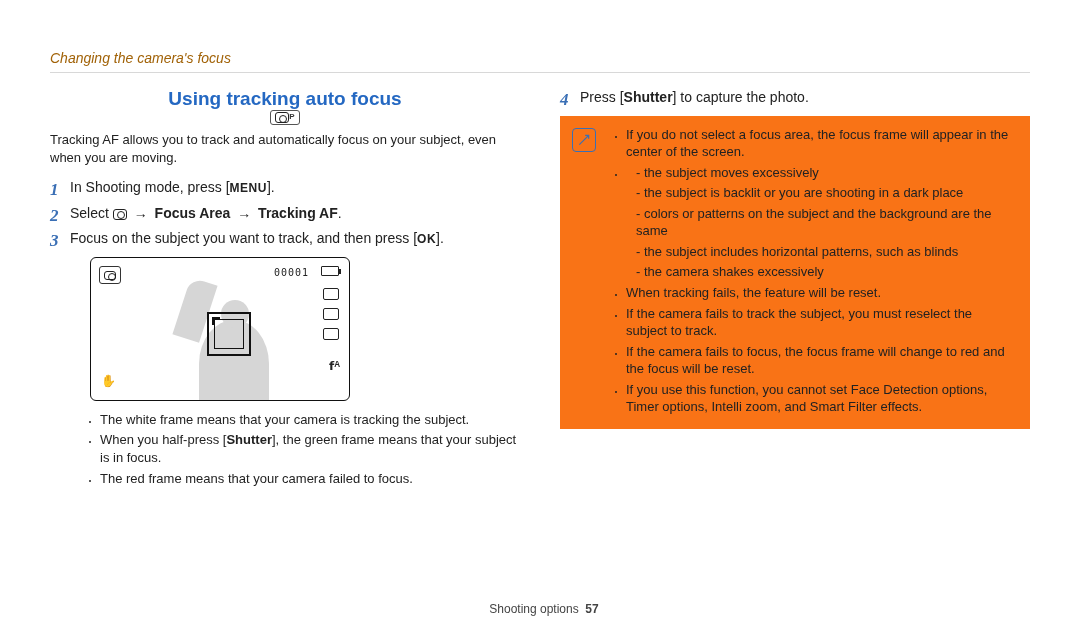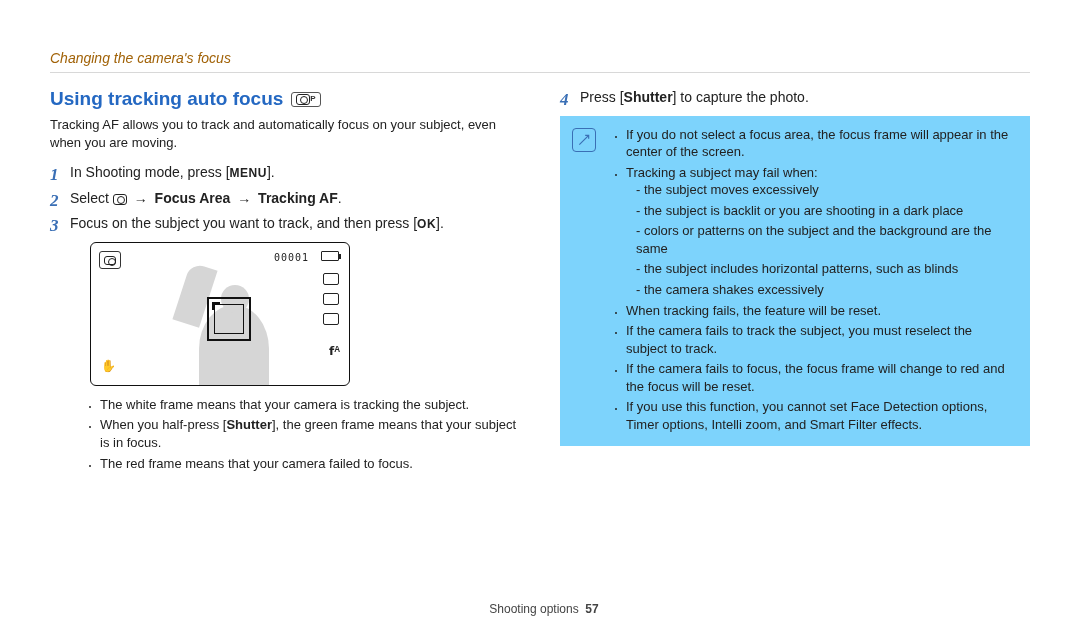--- a/index.html
+++ b/index.html
@@ -31,21 +31,22 @@
     top: 50px; left: 50px; right: 50px;
   }
   .content { margin-top: 38px; }
   .heading {
     color: #2468c2;
     font-weight: 700;
     font-size: 19px;
     margin-bottom: 6px;
     display: flex;
     align-items: center;
-    gap: 8px;
+    gap: 0;
+    flex-direction: column;
   }
   .heading-icon {
     display: inline-flex;
     border: 1px solid #555;
     border-radius: 3px;
     padding: 1px 4px;
     font-size: 11px;
     color: #333;
   }
   .intro {
@@ -175,21 +176,21 @@
   .lcd-focus::before {
     content:""; position:absolute; left:5px; top:5px; right:5px; bottom:5px;
     border: 1.5px solid #111;
   }
   .lcd-focus::after{
     content:""; position:absolute; left:3px; top:3px;
     width:6px;height:6px; border-left:2px solid #111; border-top:2px solid #111;
   }
 
   .note-box {
-    background: #7dd3fc;
+    background: #f97316;
     padding: 10px 14px 10px 50px;
     font-size: 13px;
     line-height: 1.35;
     position: relative;
     margin-top: 8px;
   }
   .note-icon {
     position: absolute; left: 12px; top: 12px;
     width: 24px; height: 24px;
     border: 1.5px solid #3a6fb5;
@@ -280,21 +281,20 @@
 
     <div class="note-box">
       <div class="note-icon">
         <svg width="14" height="14" viewBox="0 0 24 24" fill="none" stroke-width="2">
           <path d="M4 20l16-16M14 4h6v6"></path>
         </svg>
       </div>
       <ul>
         <li>If you do not select a focus area, the focus frame will appear in the center of the screen.</li>
         <li>
-          <span>Tracking a subject may fail when:</span>
           <ul>
             <li>the subject moves excessively</li>
             <li>the subject is backlit or you are shooting in a dark place</li>
             <li>colors or patterns on the subject and the background are the same</li>
             <li>the subject includes horizontal patterns, such as blinds</li>
             <li>the camera shakes excessively</li>
           </ul>
         </li>
         <li>When tracking fails, the feature will be reset.</li>
         <li>If the camera fails to track the subject, you must reselect the subject to track.</li>

